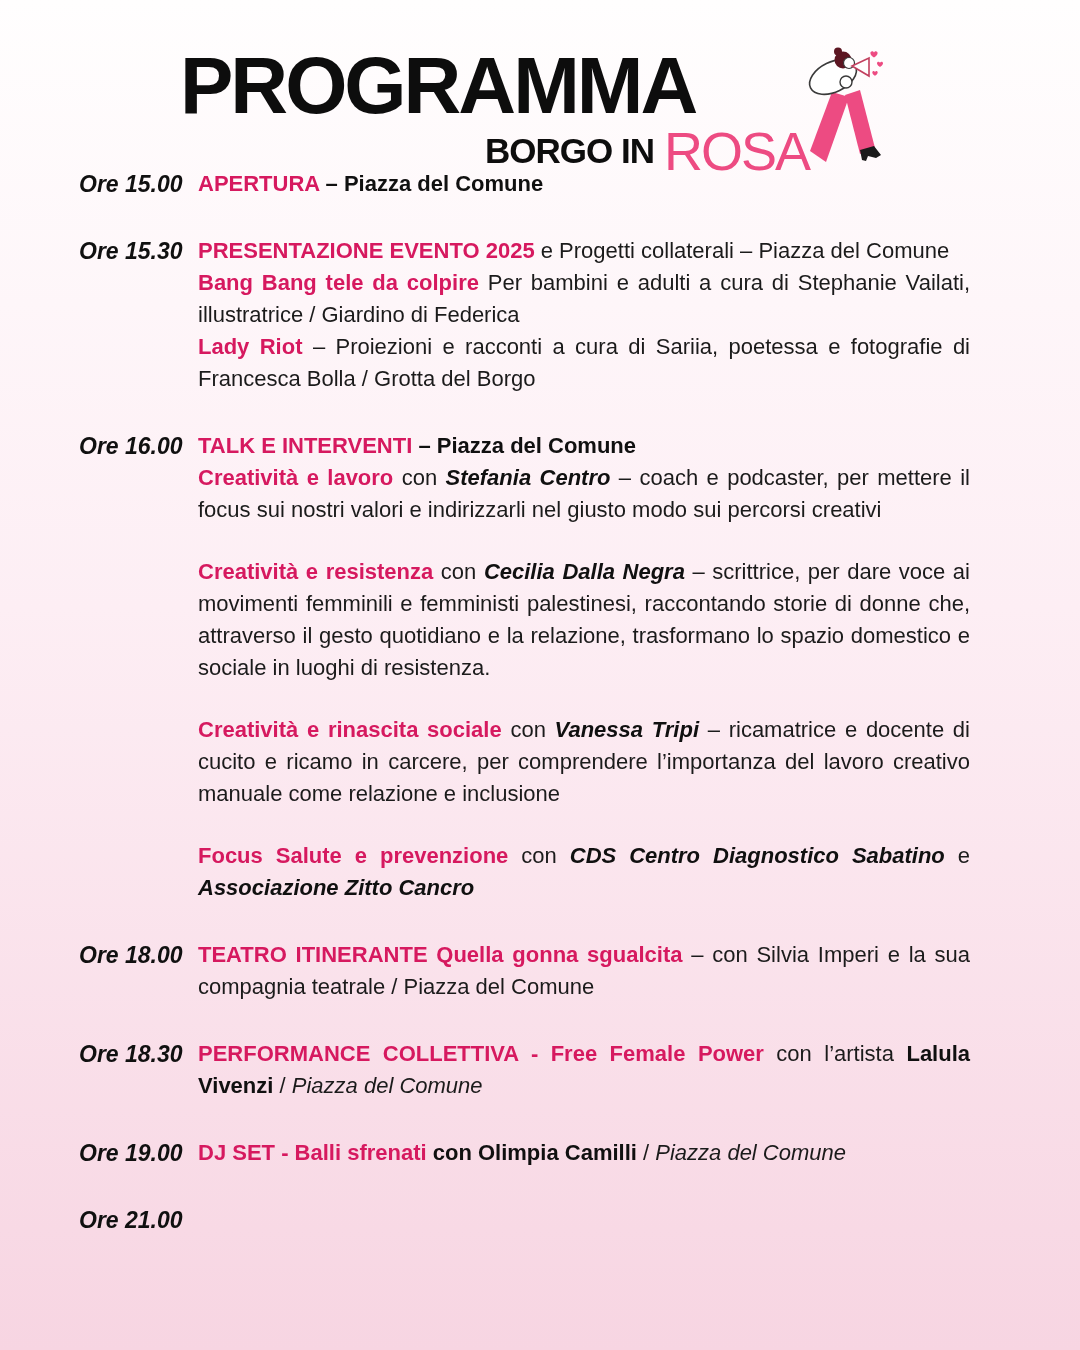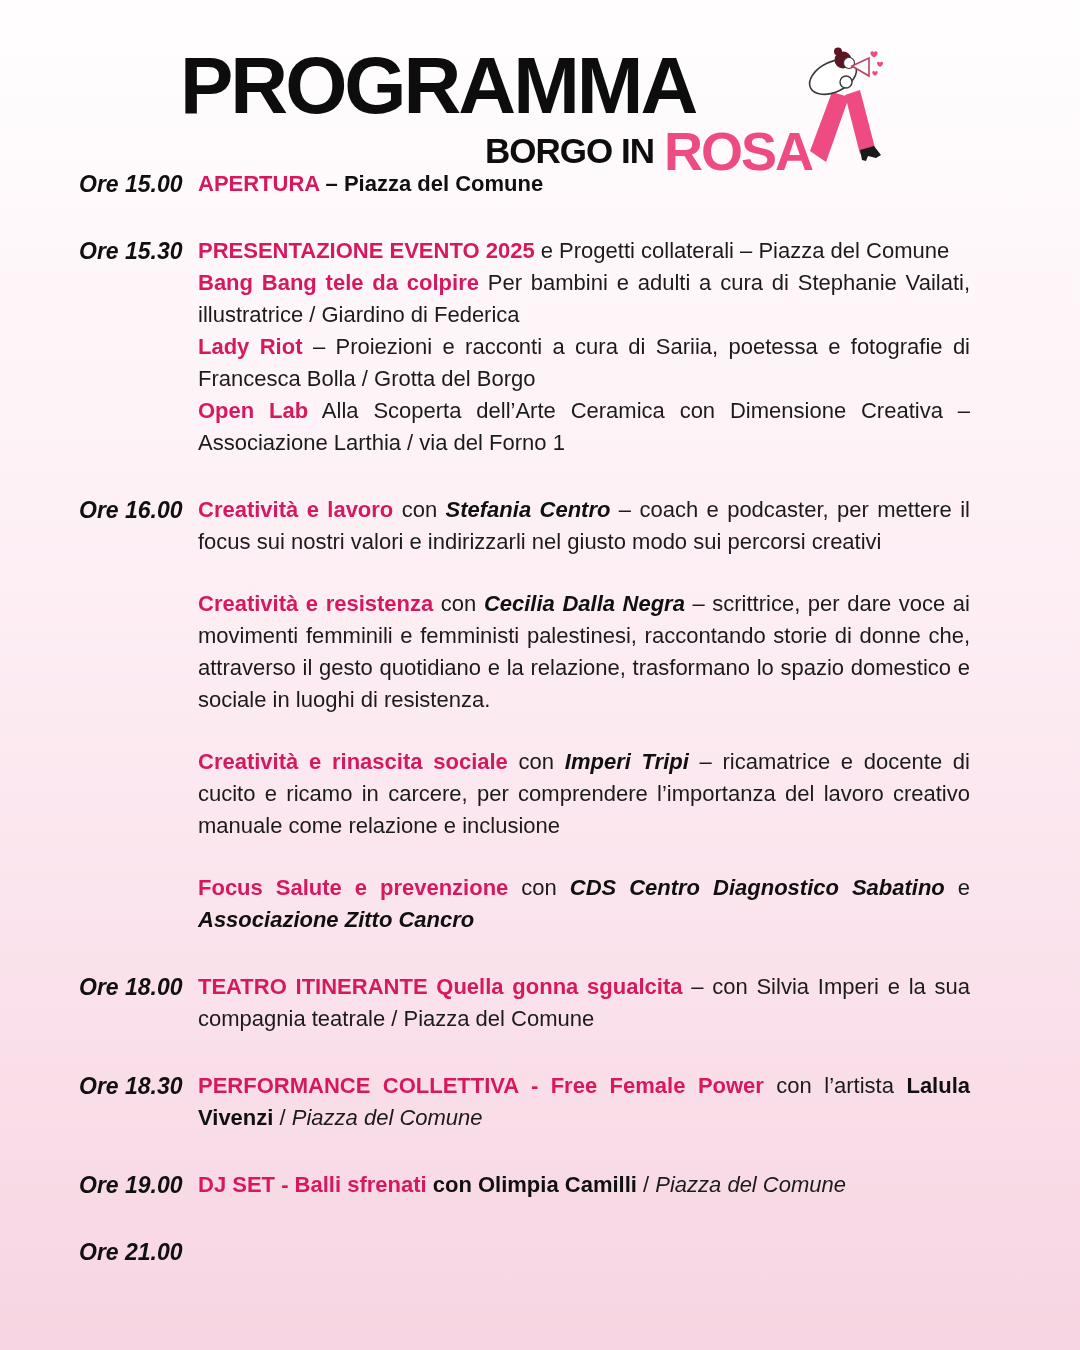--- a/index.html
+++ b/index.html
@@ -14,21 +14,21 @@
   .header { position: absolute; left: 180px; top: 46px; width: 480px; }
   .title {
     font-size: 80px; font-weight: 700; letter-spacing: -3px;
     line-height: 1; color: #0d0d0d; white-space: nowrap;
   }
   .subtitle {
     position: absolute; top: 74px; left: 305px;
     display: flex; align-items: center; gap: 10px; white-space: nowrap;
   }
   .subtitle-black { font-size: 35px; font-weight: 700; letter-spacing: -1px; color: #0d0d0d; }
-  .subtitle-pink  { font-size: 54px; font-weight: 700; letter-spacing: -2px; color: var(--logo-pink, #ED4B82); }
+  .subtitle-pink  { font-size: 54px; font-weight: 400; letter-spacing: -2px; color: var(--logo-pink, #ED4B82); }
   .mascot { position: absolute; left: 788px; top: 46px; width: 96px; height: 118px; }
   .schedule { position: absolute; top: 168px; left: 0; right: 0; padding: 0 110px 0 79px; }
   .row { display: flex; margin-bottom: 35px; }
   .time {
     flex: 0 0 100px; width: 100px; margin-right: 19px;
     font-size: 23px; font-weight: 700; font-style: italic;
     line-height: 32px; white-space: nowrap; color: #101010;
   }
   .content { flex: 1; font-size: 22px; line-height: 32px; text-align: justify; }
   .para.gap { margin-top: 30px; }
@@ -80,29 +80,29 @@
       <div class="content">
         <p class="para"><span class="seg-ph">APERTURA</span><span class="seg-bb"> – Piazza del Comune</span></p>
       </div>
     </div>
     <div class="row">
       <div class="time">Ore 15.30</div>
       <div class="content">
         <p class="para"><span class="seg-ph">PRESENTAZIONE EVENTO 2025</span><span class="seg-r"> e Progetti collaterali – Piazza del Comune</span></p>
         <p class="para"><span class="seg-ph">Bang Bang tele da colpire</span><span class="seg-r"> Per bambini e adulti a cura di Stephanie Vailati, illustratrice / Giardino di Federica</span></p>
         <p class="para"><span class="seg-ph">Lady Riot</span><span class="seg-r"> – Proiezioni e racconti a cura di Sariia, poetessa e fotografie di Francesca Bolla / Grotta del Borgo</span></p>
-        <p class="para"><span class="seg-ph">Open Lab</span><span class="seg-r"> Alla Scoperta dell’Arte Ceramica con Dimensione Creativa – Associazione Larthia / via del Forno 1</span></p>
       </div>
     </div>
     <div class="row">
       <div class="time">Ore 16.00</div>
       <div class="content">
+        <p class="para"><span class="seg-ph">TALK E INTERVENTI</span><span class="seg-bb"> – Piazza del Comune</span></p>
         <p class="para"><span class="seg-ph">Creatività e lavoro</span><span class="seg-r"> con </span><span class="seg-bi">Stefania Centro</span><span class="seg-r"> – coach e podcaster, per mettere il focus sui nostri valori e indirizzarli nel giusto modo sui percorsi creativi</span></p>
         <p class="para gap"><span class="seg-ph">Creatività e resistenza</span><span class="seg-r"> con </span><span class="seg-bi">Cecilia Dalla Negra</span><span class="seg-r"> – scrittrice, per dare voce ai movimenti femminili e femministi palestinesi, raccontando storie di donne che, attraverso il gesto quotidiano e la relazione, trasformano lo spazio domestico e sociale in luoghi di resistenza.</span></p>
-        <p class="para gap"><span class="seg-ph">Creatività e rinascita sociale</span><span class="seg-r"> con </span><span class="seg-bi">Imperi Tripi</span><span class="seg-r"> – ricamatrice e docente di cucito e ricamo in carcere, per comprendere l’importanza del lavoro creativo manuale come relazione e inclusione</span></p>
+        <p class="para gap"><span class="seg-ph">Creatività e rinascita sociale</span><span class="seg-r"> con </span><span class="seg-bi">Vanessa Tripi</span><span class="seg-r"> – ricamatrice e docente di cucito e ricamo in carcere, per comprendere l’importanza del lavoro creativo manuale come relazione e inclusione</span></p>
         <p class="para gap"><span class="seg-ph">Focus Salute e prevenzione</span><span class="seg-r"> con </span><span class="seg-bi">CDS Centro Diagnostico Sabatino</span><span class="seg-r"> e </span><span class="seg-bi">Associazione Zitto Cancro</span></p>
       </div>
     </div>
     <div class="row">
       <div class="time">Ore 18.00</div>
       <div class="content">
         <p class="para"><span class="seg-ph">TEATRO ITINERANTE Quella gonna sgualcita</span><span class="seg-r"> – con Silvia Imperi e la sua compagnia teatrale / Piazza del Comune</span></p>
       </div>
     </div>
     <div class="row">

